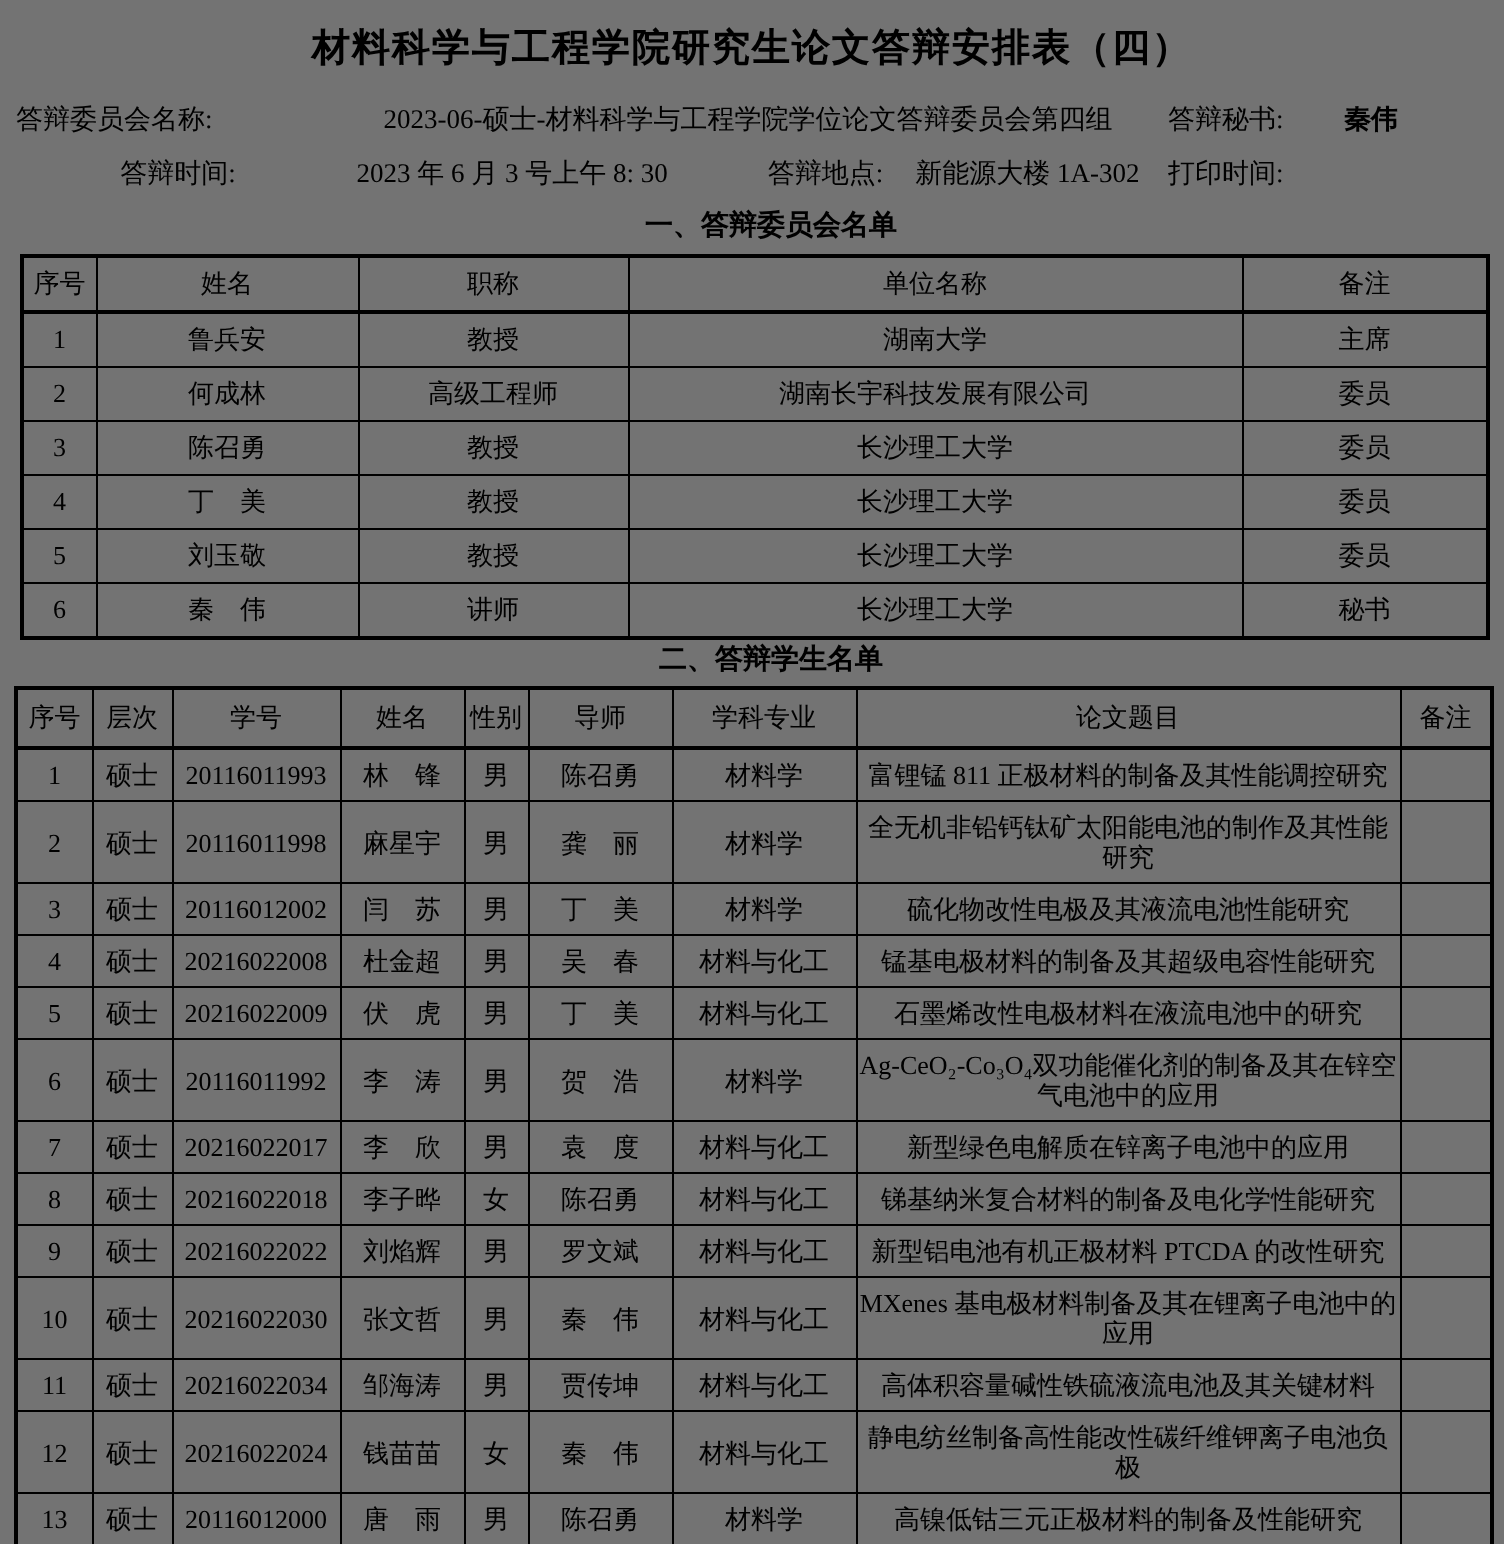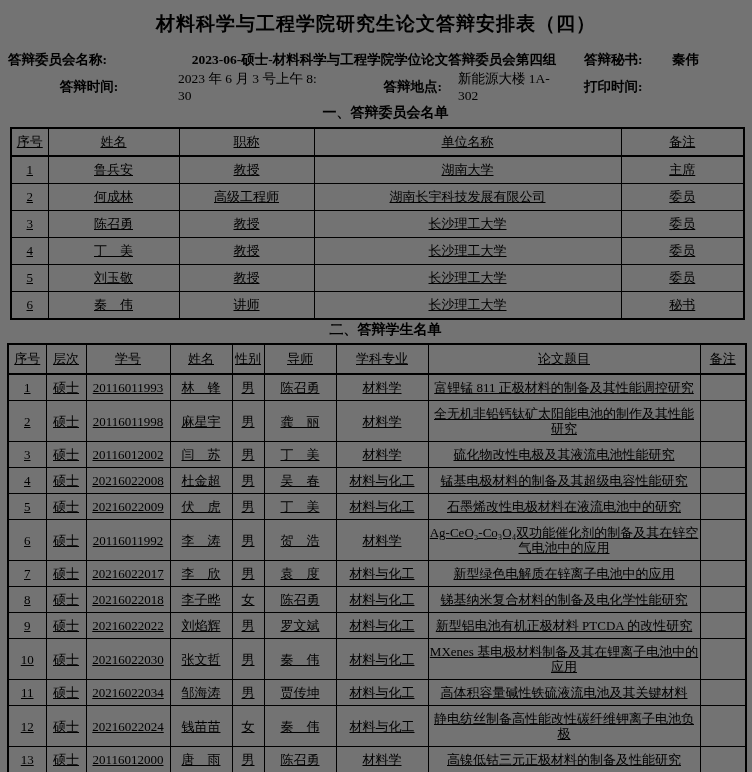--- a/index.html
+++ b/index.html
@@ -6,35 +6,34 @@
   .page{
     width:752px;height:772px;background:#737373;overflow:hidden;
     font-family:"Liberation Serif","DejaVu Serif",serif;
   }
   .doc-title{
     padding-top:11px;text-align:center;font-size:19px;font-weight:bold;
     letter-spacing:1px;
   }
   .info{margin-top:9px;}
   .info-row{display:flex;align-items:center;height:27px;font-size:13.5px;}
-  .il{font-weight:bold;white-space:nowrap;}
+  .il{font-weight:normal;white-space:nowrap;}
   .lbl-a{width:178px;padding-left:8px;box-sizing:border-box;}
   .lbl-a2{width:178px;text-align:center;box-sizing:border-box;}
   .val-center{width:392px;text-align:center;}
   .val-group{width:392px;display:flex;justify-content:center;gap:16px;align-items:center;}
   .gap{display:inline-block;width:18px;}
   .lbl-b{width:88px;margin-left:14px;}
   .val-right{flex:1;text-align:left;font-weight:bold;}
   .val-right2{flex:1;text-align:center;}
   .section-title{text-align:center;font-weight:bold;font-size:14px;margin-top:4px;padding-left:19px;}
   .section-title.second{margin-top:1px;margin-bottom:4px;}
   table.tbl{
     border-collapse:collapse;table-layout:fixed;
     border:2px solid #000;
-    text-decoration:underline;
   }
   table.tbl th,table.tbl td{
     border:1px solid #000;text-align:center;vertical-align:middle;
     overflow:hidden;word-break:break-all;
   }
   table.tbl thead th{border-bottom:2px solid #000;font-weight:normal;}
   table.committee{margin:5px 0 0 10px;width:733px;}
   table.committee th,table.committee td{
     font-size:13px;line-height:16px;padding:5px 2px;
   }

